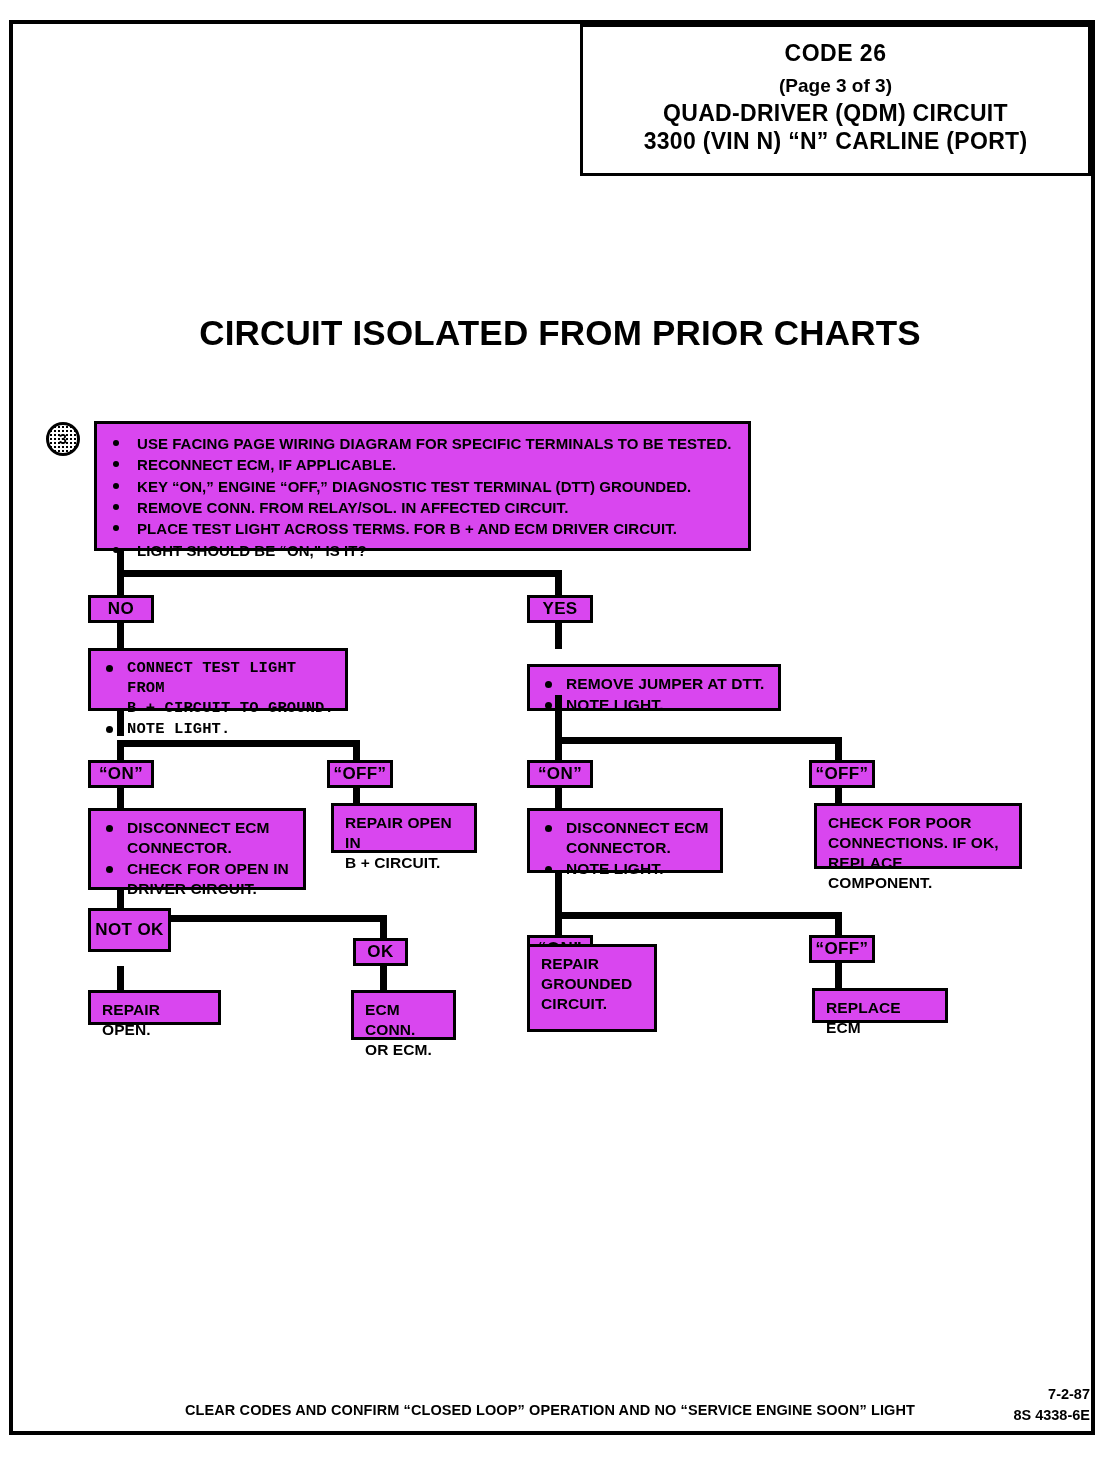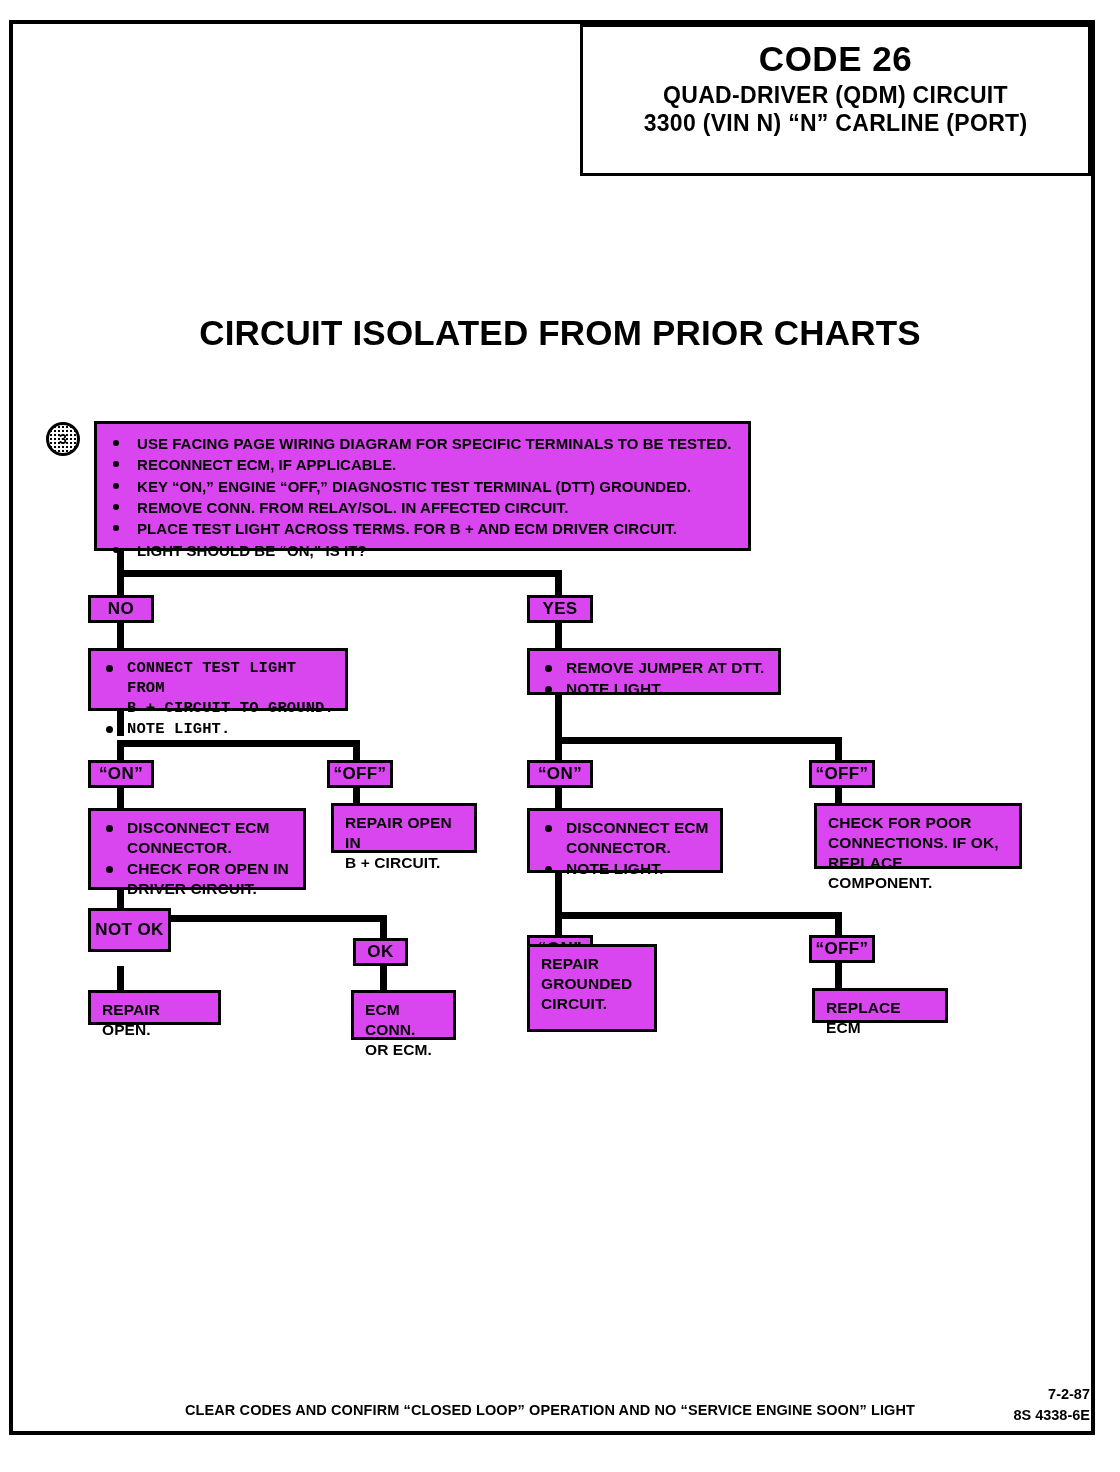--- a/index.html
+++ b/index.html
@@ -33,21 +33,21 @@
     left: 580px;
     top: 24px;
     width: 511px;
     height: 152px;
     border: 3px solid #000;
     box-sizing: border-box;
     background: #fff;
     text-align: center;
   }
   #code-title {
-    font-size: 35px;
+    font-size: 23px;
     font-weight: bold;
     letter-spacing: 0.5px;
     margin-top: 14px;
     line-height: 1.05;
   }
   #page-of {
     font-size: 19px;
     font-weight: bold;
     margin-top: 11px;
     line-height: 1.05;
@@ -200,20 +200,21 @@
     line-height: 1.45;
   }
 </style>
 </head>
 <body>
 
 <div id="page-frame"></div>
 
 <div id="header-box">
   <div id="code-title">CODE 26</div>
+  <div id="page-of">(Page 3 of 3)</div>
   <div id="subtitle-1">QUAD-DRIVER (QDM) CIRCUIT</div>
   <div id="subtitle-2">3300  (VIN N)  “N”  CARLINE  (PORT)</div>
 </div>
 
 <div id="chart-heading">CIRCUIT ISOLATED FROM PRIOR CHARTS</div>
 
 <div id="step-marker">3</div>
 
 <div class="fbox" id="instruction-box">
   <ul class="bullet-list">
@@ -280,21 +281,21 @@
 </div>
 
 <div class="fbox text-box" style="left:351px; top:990px; width:105px; height:50px;">
   <div class="plain-line">ECM CONN.</div>
   <div class="plain-line">OR ECM.</div>
 </div>
 
 <div class="fbox label-box" style="left:527px; top:595px; width:66px; height:28px;">YES</div>
 <div class="vline" style="left:555px; top:623px; height:26px;"></div>
 
-<div class="fbox text-box" style="left:527px; top:648px; width:254px; height:47px;">
+<div class="fbox text-box" style="left:527px; top:664px; width:254px; height:47px;">
   <ul class="bullet-list">
     <li>REMOVE JUMPER AT DTT.</li>
     <li>NOTE LIGHT.</li>
   </ul>
 </div>
 
 <div class="vline" style="left:555px; top:695px; height:45px;"></div>
 <div class="hline" style="left:555px; top:737px; width:287px;"></div>
 <div class="vline" style="left:555px; top:737px; height:25px;"></div>
 <div class="vline" style="left:835px; top:737px; height:25px;"></div>

